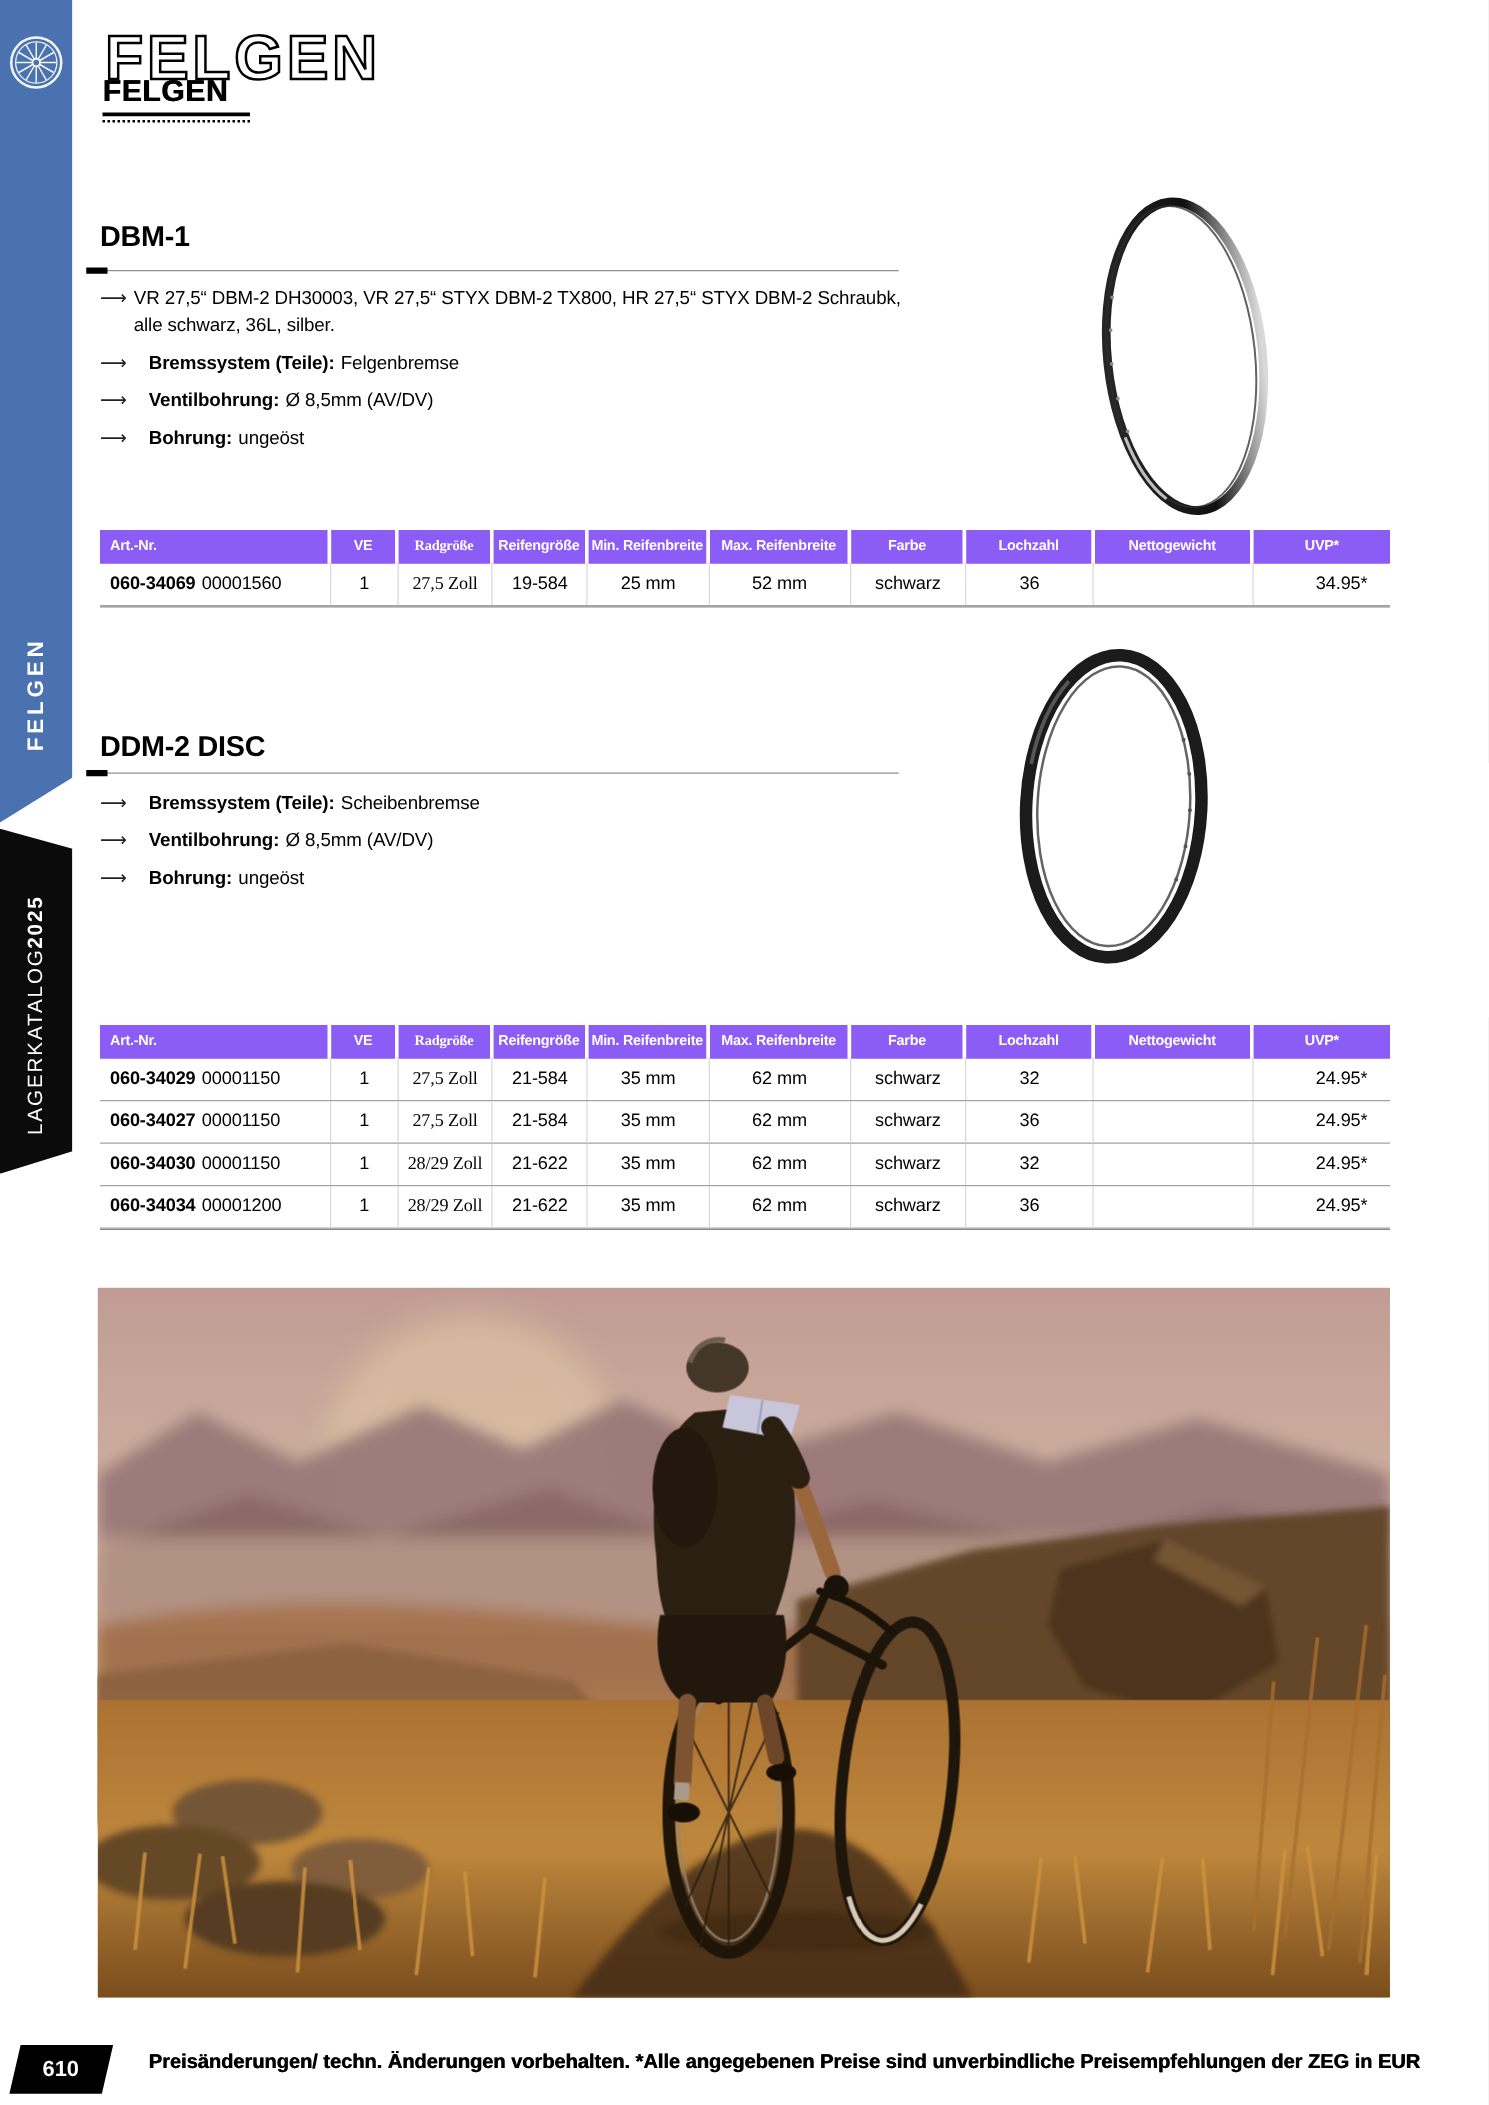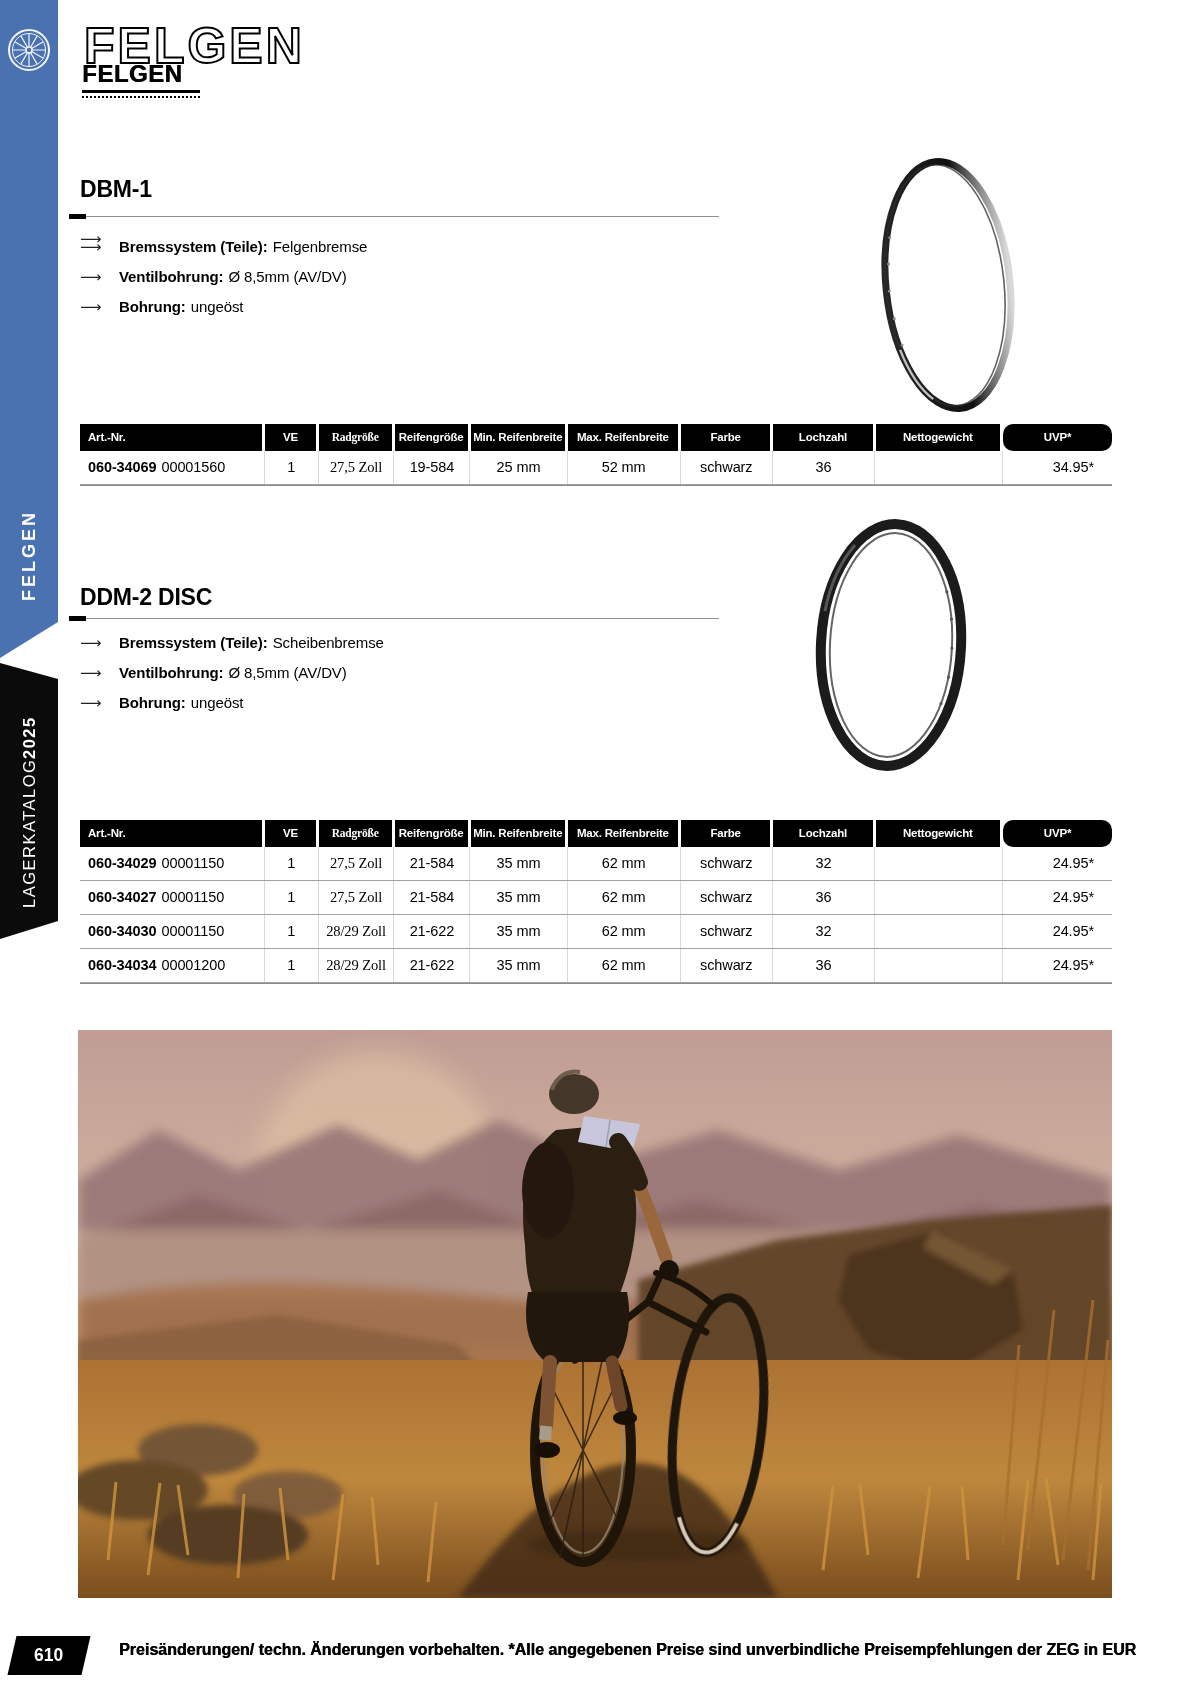--- a/index.html
+++ b/index.html
@@ -35,31 +35,31 @@
   .bullets{position:absolute;left:80px;width:648px;}
   .bullet{position:relative;padding-left:27px;margin-bottom:8px;font-size:15px;line-height:22px;letter-spacing:-.1px;}
   .bullet .arrow{position:absolute;left:0;top:0;font-size:15px;color:#222;}
   .bullet .bl{font-weight:bold;}
   .bullet .bl:not(:empty){margin-right:5px;margin-left:12px;}
 
   
   .dtable{position:absolute;left:80px;width:1032px;}
   .thead{display:flex;height:27px;}
   .cell{box-sizing:border-box;}
-  .th{background:#000000;color:#fff;font-size:11.5px;font-weight:bold;line-height:27px;
+  .th{background:#8b5cf6;color:#fff;font-size:11.5px;font-weight:bold;line-height:27px;
       text-align:center;border-right:3px solid #fff;letter-spacing:-.2px;overflow:hidden;}
   .th.c9{border-right:none;}
   .th.c0{text-align:left;padding-left:8px;}
   .tbody{border-bottom:1px solid #8a8a8a;}
   .row{display:flex;height:33px;border-bottom:1px solid #a2a2a2;}
   .row .cell{font-size:14.5px;line-height:32px;text-align:center;border-right:1px solid #d9d9d9;letter-spacing:-.1px;}
   .row .cell:last-child{border-right:none;}
   .c0{width:190px;text-align:left;padding-left:8px;}
   .c1{width:55px;}  .c2{width:78px;font-family:Liberation Serif, serif;}  .c3{width:78px;}  .c4{width:100px;}
-  .c5{width:116px;} .c6{width:95px;}  .c7{width:105px;text-align:center;} .c8{width:131px;} .c9{width:112px;border-radius:10px;}
+  .c5{width:116px;} .c6{width:95px;}  .c7{width:105px;text-align:center;} .c8{width:131px;} .c9{width:112px;}
   .row .c0{text-align:left;}
   .row .c9{text-align:right;padding-right:18px;}
   .artb{font-weight:bold;}
   .artp{margin-left:5px;}
 
   
   .rim1{position:absolute;left:875px;top:148px;width:150px;height:275px;}
   .rim2{position:absolute;left:812px;top:516px;width:158px;height:258px;}
   .hero{position:absolute;left:78px;top:1030px;width:1034px;height:568px;}
   .hero svg{display:block;width:100%;height:100%;}
@@ -105,21 +105,21 @@
     </div>
   </div>
 
   <div class="sec-title" style="top:176px">DBM-1</div>
   <div class="sec-rule" style="top:216px"></div>
   <div class="sec-tick" style="top:214px"></div>
 
   <div class="bullets" style="top:228px">
 
       <div class="bullet">
-        <span class="arrow">⟶</span><span class="bl"></span>
+        <span class="arrow">⟶</span><span class="bl"></span><span class="bt">VR 27,5“ DBM-2 DH30003, VR 27,5“ STYX DBM-2 TX800, HR 27,5“ STYX DBM-2 Schraubk, alle schwarz, 36L, silber.</span>
       </div>
 
       <div class="bullet">
         <span class="arrow">⟶</span><span class="bl">Bremssystem (Teile):</span><span class="bt">Felgenbremse</span>
       </div>
 
       <div class="bullet">
         <span class="arrow">⟶</span><span class="bl">Ventilbohrung:</span><span class="bt">Ø 8,5mm (AV/DV)</span>
       </div>
 

